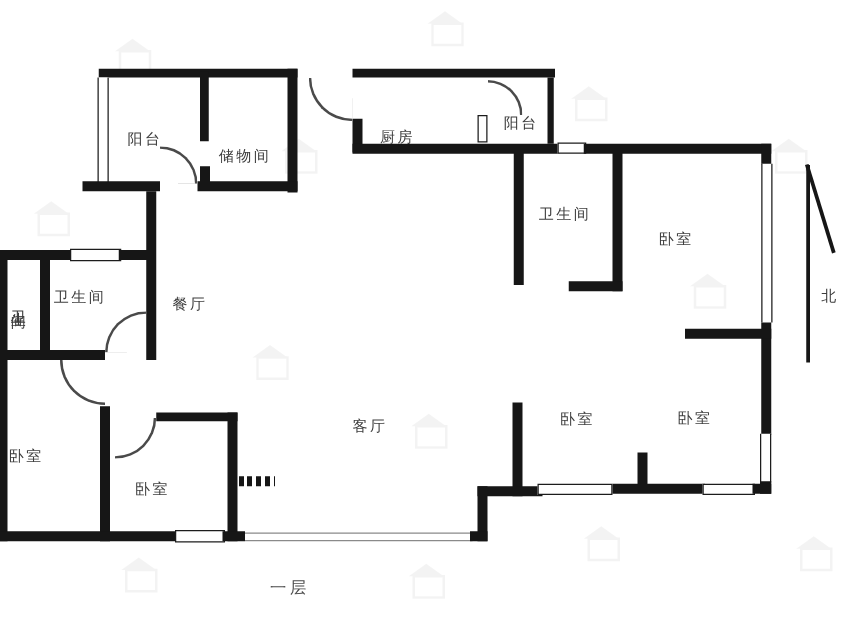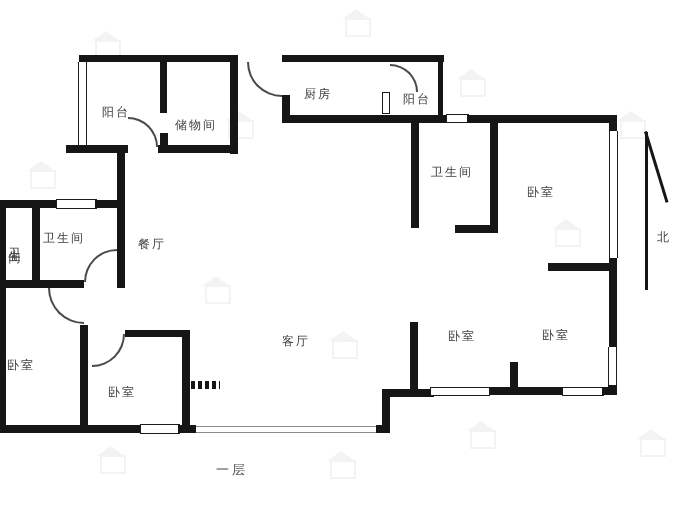--- a/index.html
+++ b/index.html
@@ -119,21 +119,21 @@
   <div class="hatch" style="left:191px;top:381px;width:29px;height:8px;"></div>
 
   <div class="w" style="left:645px;top:132px;width:3px;height:158px;"></div>
   <div class="w" style="left:644px;top:132px;width:3px;height:74px;transform:rotate(-17deg);transform-origin:top left;"></div>
   <div class="north-label" style="left:657px;top:229px;">北</div>
 
   <div class="caption" style="left:216px;top:461px;text-align:center;">一层</div>
 
 <span class="lbl" style="left: 116px; top: 112px;">阳台</span>
     <span class="lbl" style="left: 196px; top: 125px;">储物间</span>
-    <span class="lbl" style="left: 318px; top: 94px;">厨房</span>
+    <span class="lbl" style="left: 318px; top: 110px;">厨房</span>
     <span class="lbl" style="left: 417px; top: 99px;">阳台</span>
     <span class="lbl" style="left: 452px; top: 172px;">卫生间</span>
     <span class="lbl" style="left: 541px; top: 192px;">卧室</span>
     <span class="lbl vertical" style="left: 14px; top: 241px;">卫生间</span>
     <span class="lbl" style="left: 64px; top: 238px;">卫生间</span>
     <span class="lbl" style="left: 152px; top: 244px;">餐厅</span>
     <span class="lbl" style="left: 21px; top: 365px;">卧室</span>
     <span class="lbl" style="left: 122px; top: 392px;">卧室</span>
     <span class="lbl" style="left: 296px; top: 341px;">客厅</span>
     <span class="lbl" style="left: 462px; top: 336px;">卧室</span>

